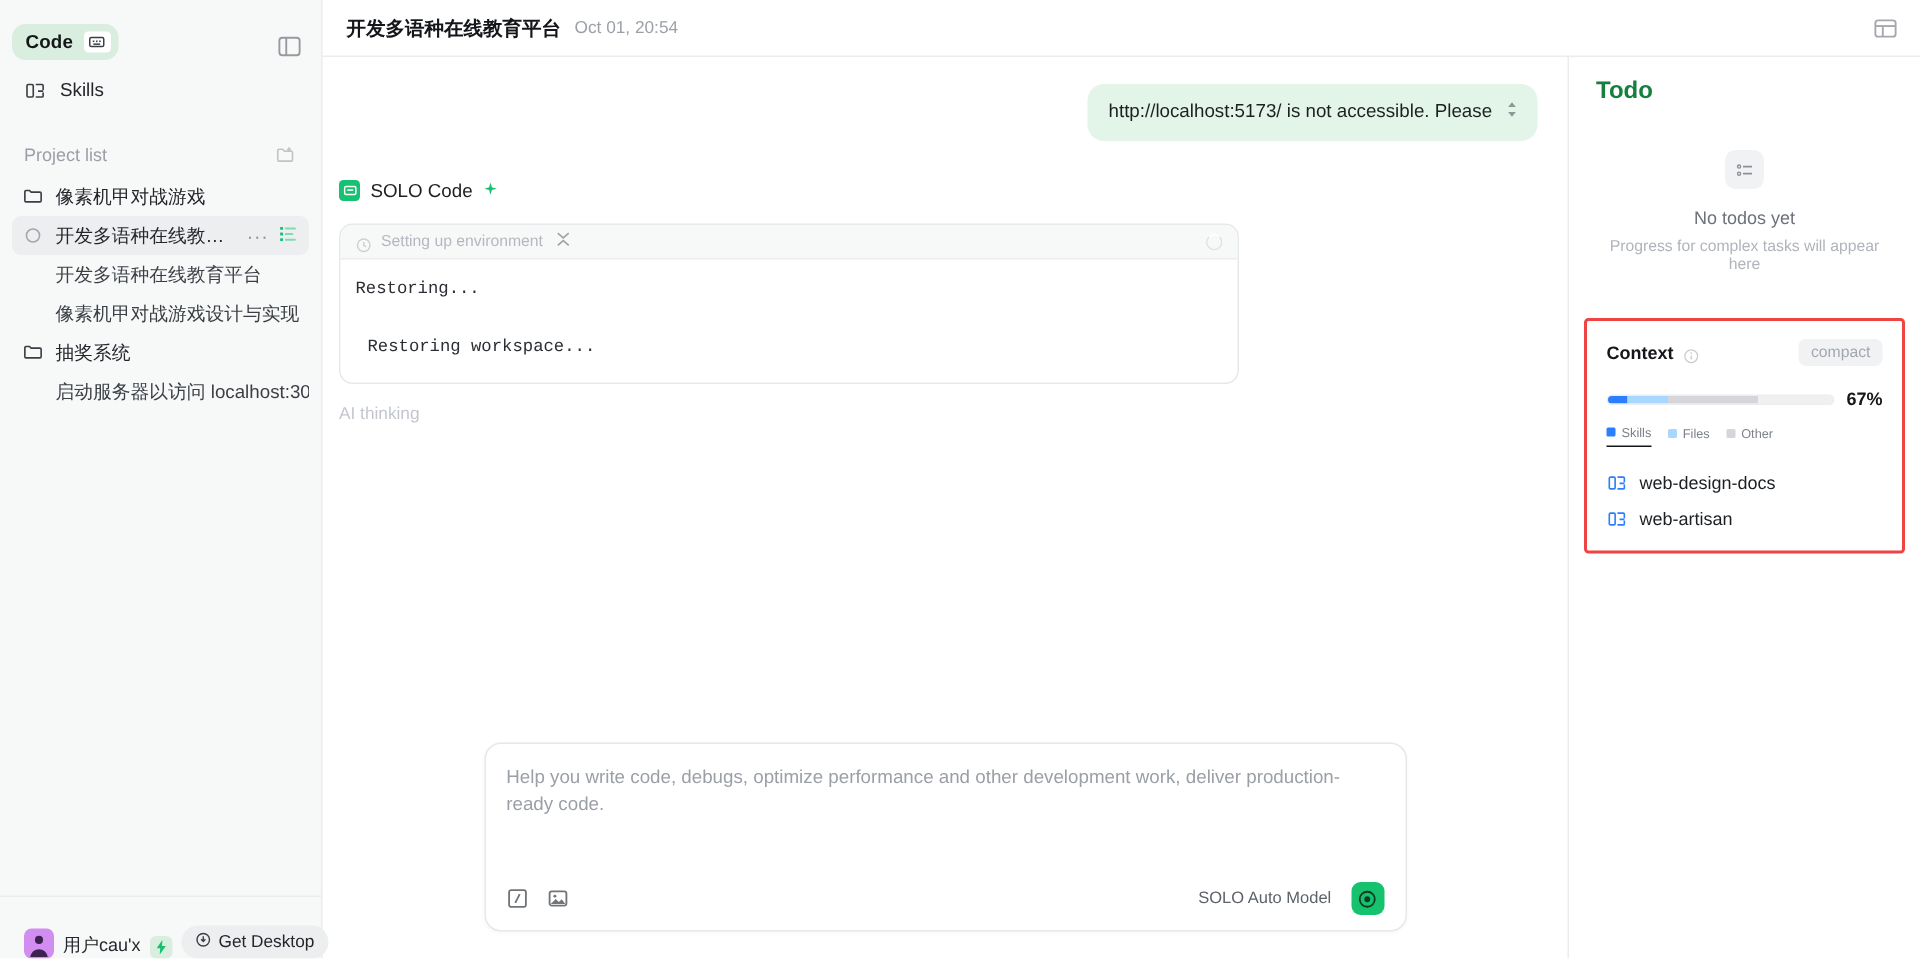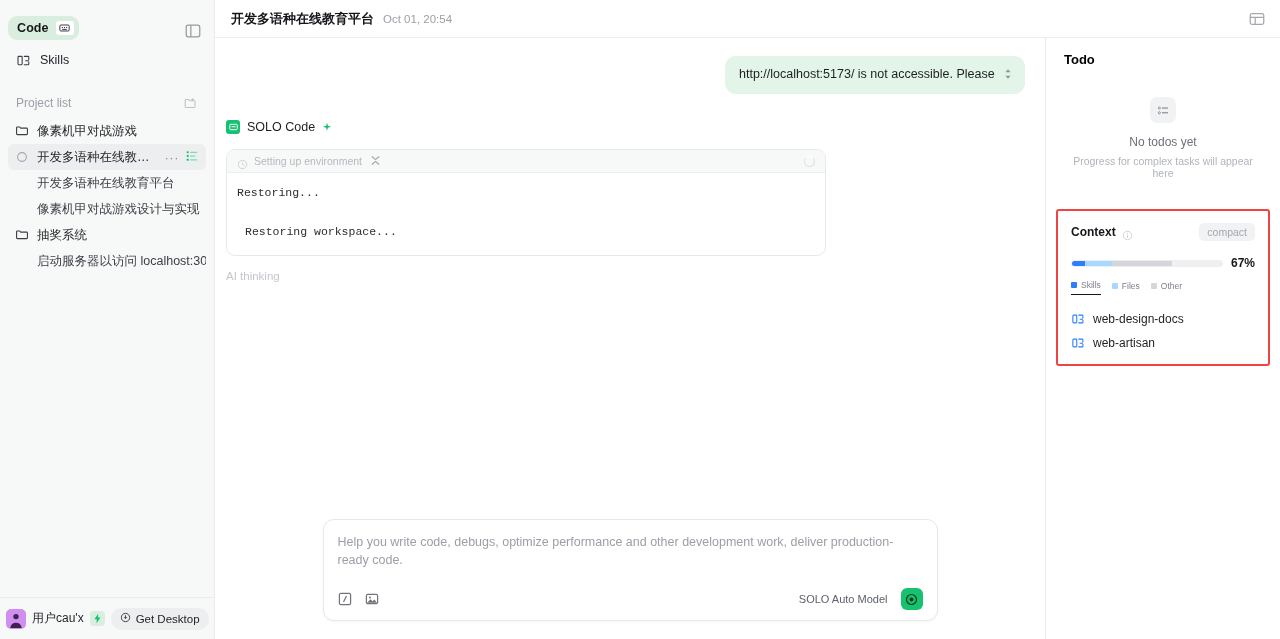--- a/index.html
+++ b/index.html
@@ -66,22 +66,22 @@
   .sb-proj .dots { color: #8b9096; font-size: 13px; letter-spacing: .5px; line-height: 1; cursor:pointer; }
   .sb-child {
     display: flex; align-items: center; height: 26px;
     padding-left: 29px; border-radius: 6px;
     font-size: 12.5px; color: #3b3f45; cursor: pointer;
     white-space: nowrap; overflow: hidden; text-overflow: ellipsis;
   }
 
   .sb-bottom {
     position: absolute; bottom: 0; left: 0; right: 0;
-    height: 42px; display: flex; align-items: center;
-    padding: 0 6px; gap: 6px;
+    height: 42px; display: flex; align-items: flex-end;
+    padding: 0 16px; gap: 6px;
     border-top: 1px solid #ebecee;
   }
   .avatar {
     width: 20px; height: 20px; border-radius: 5px;
     background: #d18ef0; display: flex; align-items: flex-end; justify-content: center;
     overflow: hidden; flex: 0 0 20px;
   }
   .user-name { font-size: 12px; color: #24262b; white-space: nowrap; }
   .bolt-badge {
     width: 15px; height: 15px; border-radius: 4px; background: #d9eedf;
@@ -151,40 +151,40 @@
   .tool-line.indent { padding-left: 8px; margin-top: 22px; }
 
   .ai-thinking { font-size: 11.5px; color: #c3c7cd; margin-top: 14px; padding-left: 11px; }
 
   
   .composer-wrap { flex: 0 0 auto; padding: 0 20px 18px 20px; }
   .composer {
     width: 615px; margin: 0 auto; border: 1px solid #e7e8ea; border-radius: 11px;
     background: #ffffff; box-shadow: 0 1px 3px rgba(16,18,22,.04);
     padding: 14px 14px 10px 14px; display: flex; flex-direction: column;
-    height: 102px;
+    height: 126px;
   }
   .composer .ph { font-size: 12.5px; color: #9b9fa6; line-height: 1.4; }
   .composer-foot { margin-top: auto; display: flex; align-items: center; gap: 13px; }
   .cf-ico { width: 14px; height: 14px; opacity: .72; cursor: pointer; }
   .model-name { margin-left: auto; font-size: 11px; color: #5d6169; white-space: nowrap; }
   .send-btn {
     width: 22px; height: 22px; border-radius: 6px; background: #17c26e;
     display: flex; align-items: center; justify-content: center; cursor: pointer;
     flex: 0 0 22px;
   }
 
   
   .right-panel {
     width: 235px; flex: 0 0 235px; height: 100%;
     border-left: 1px solid #ebecee; background: #ffffff;
     display: flex; flex-direction: column; padding: 0;
   }
   .todo-sec { padding: 14px 18px 0 18px; }
-  .todo-title { font-size: 13px; font-weight: 700; color: #000000; }
+  .todo-title { font-size: 16px; font-weight: 700; color: #15803d; }
   .todo-empty { margin-top: 30px; display: flex; flex-direction: column; align-items: center; }
   .todo-empty .box {
     width: 26px; height: 26px; border-radius: 7px; background: #f1f2f4;
     display: flex; align-items: center; justify-content: center;
   }
   .todo-empty .l1 { margin-top: 12px; font-size: 12px; color: #6d7179; }
   .todo-empty .l2 { margin-top: 6px; font-size: 10.5px; color: #b0b4bb; text-align: center; }
 
   .context-sec {
     margin: 30px 10px 0 10px; border: 2px solid #ef4444; border-radius: 3px;

